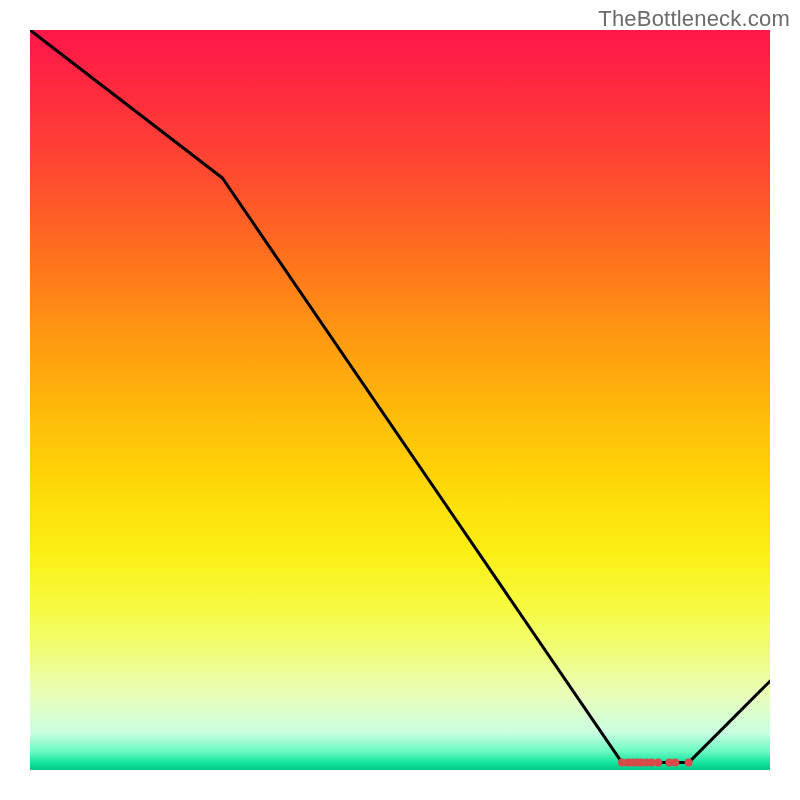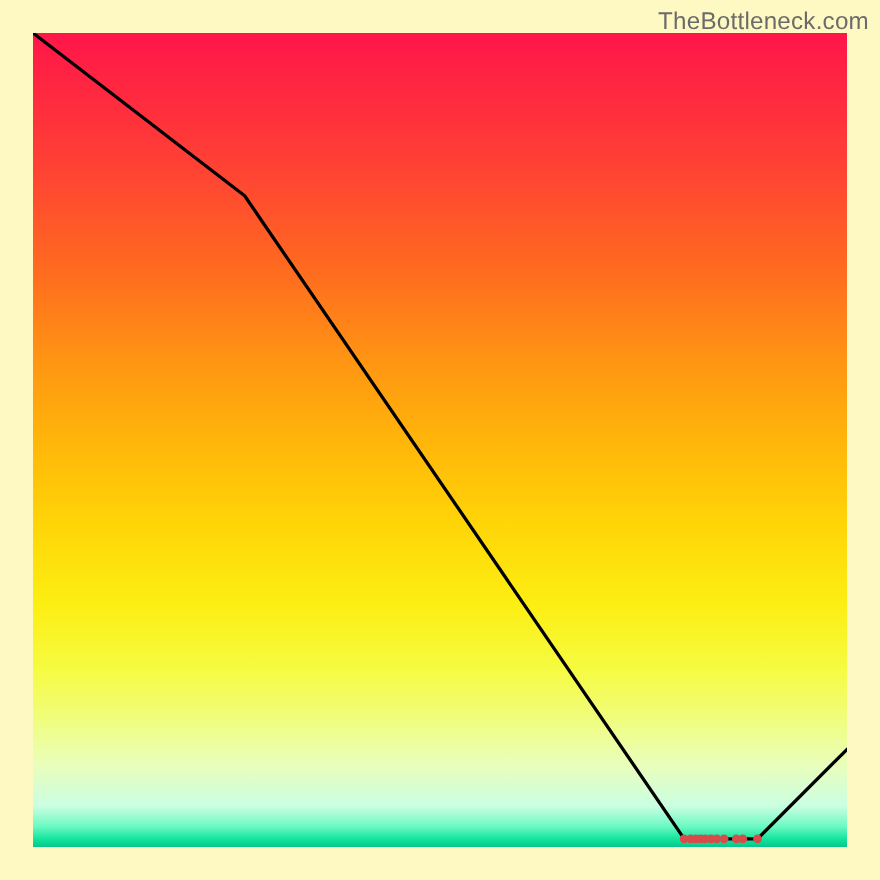--- a/index.html
+++ b/index.html
@@ -1,21 +1,21 @@
 <!DOCTYPE html>
 <html><head>
 <meta charset="utf-8">
 <style>
   * { margin: 0; padding: 0; box-sizing: border-box; }
   html, body { width: 800px; height: 800px; background: #000; overflow: hidden; font-family: Arial, sans-serif; }
   .stage {
     position: relative;
     width: 800px;
     height: 800px;
-    background: #fef9c3;
+    background: #ffffff;
   }
   .plot {
     position: absolute;
     left: 30px;
     top: 30px;
     width: 740px;
     height: 740px;
     background: linear-gradient(to bottom,
       #ff1649 0%,
       #ff2a3f 8%,

